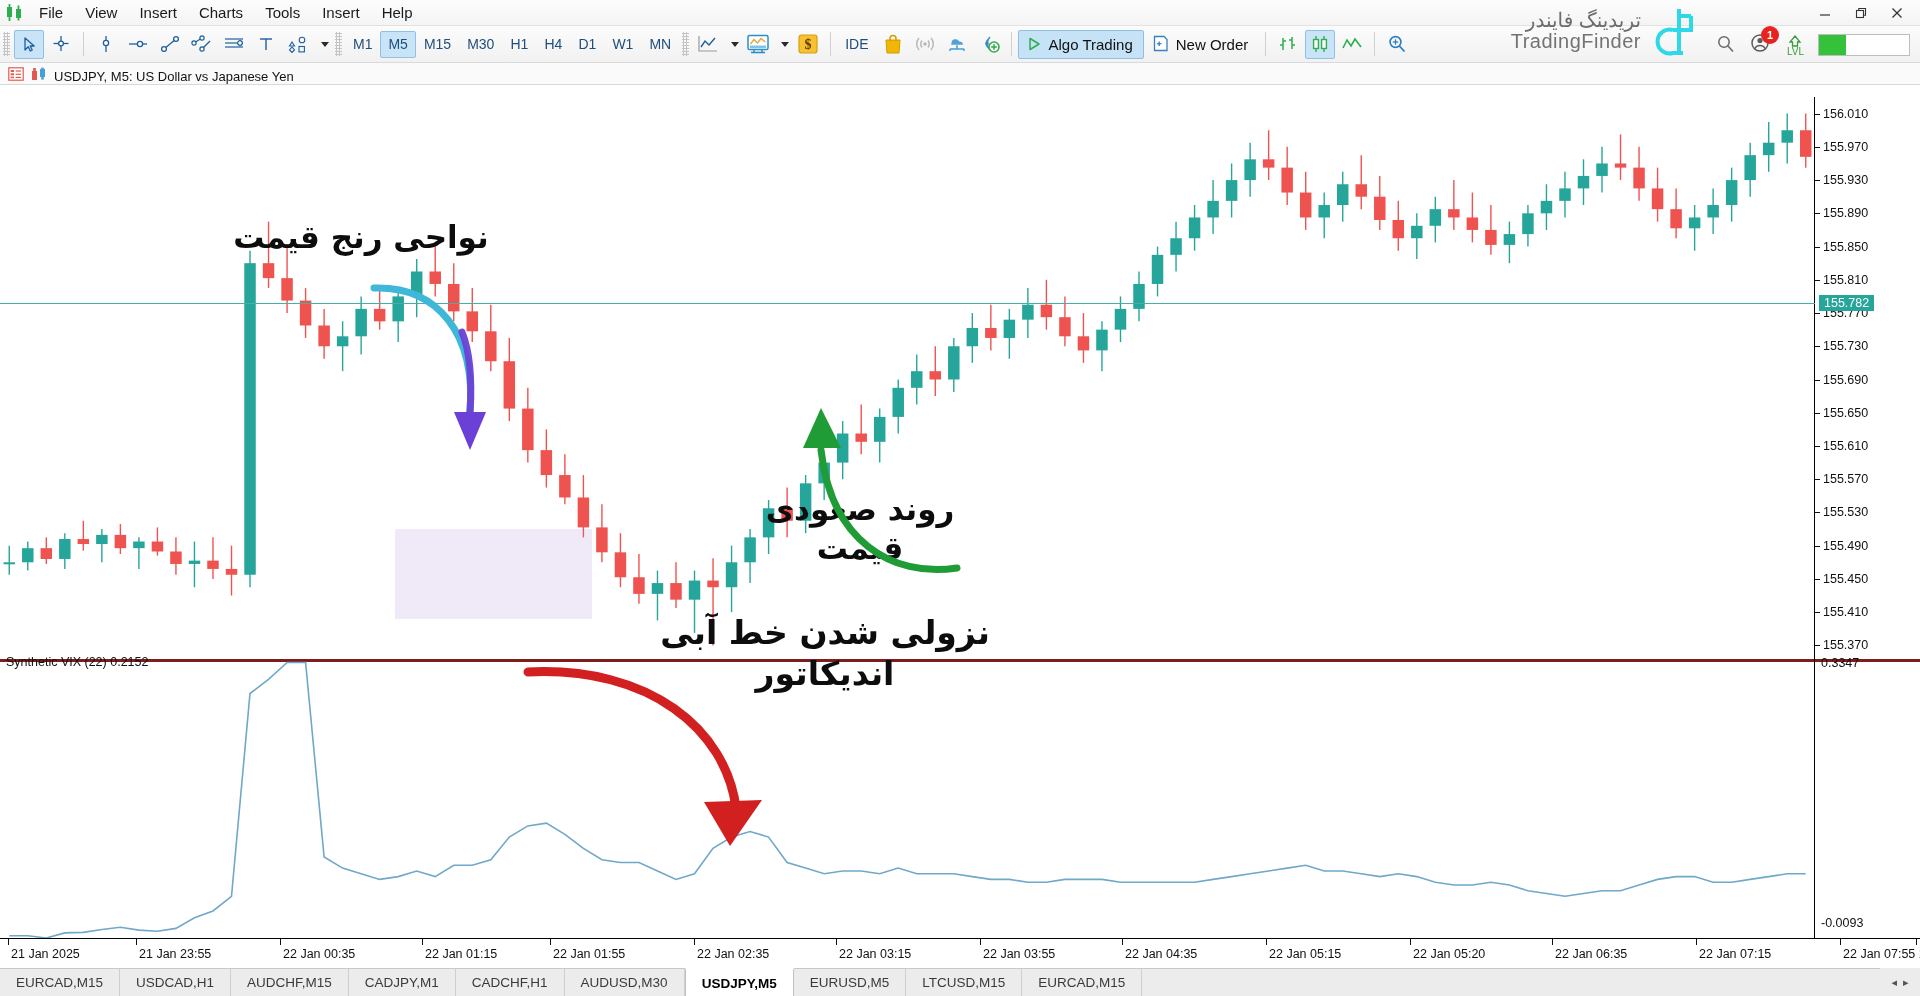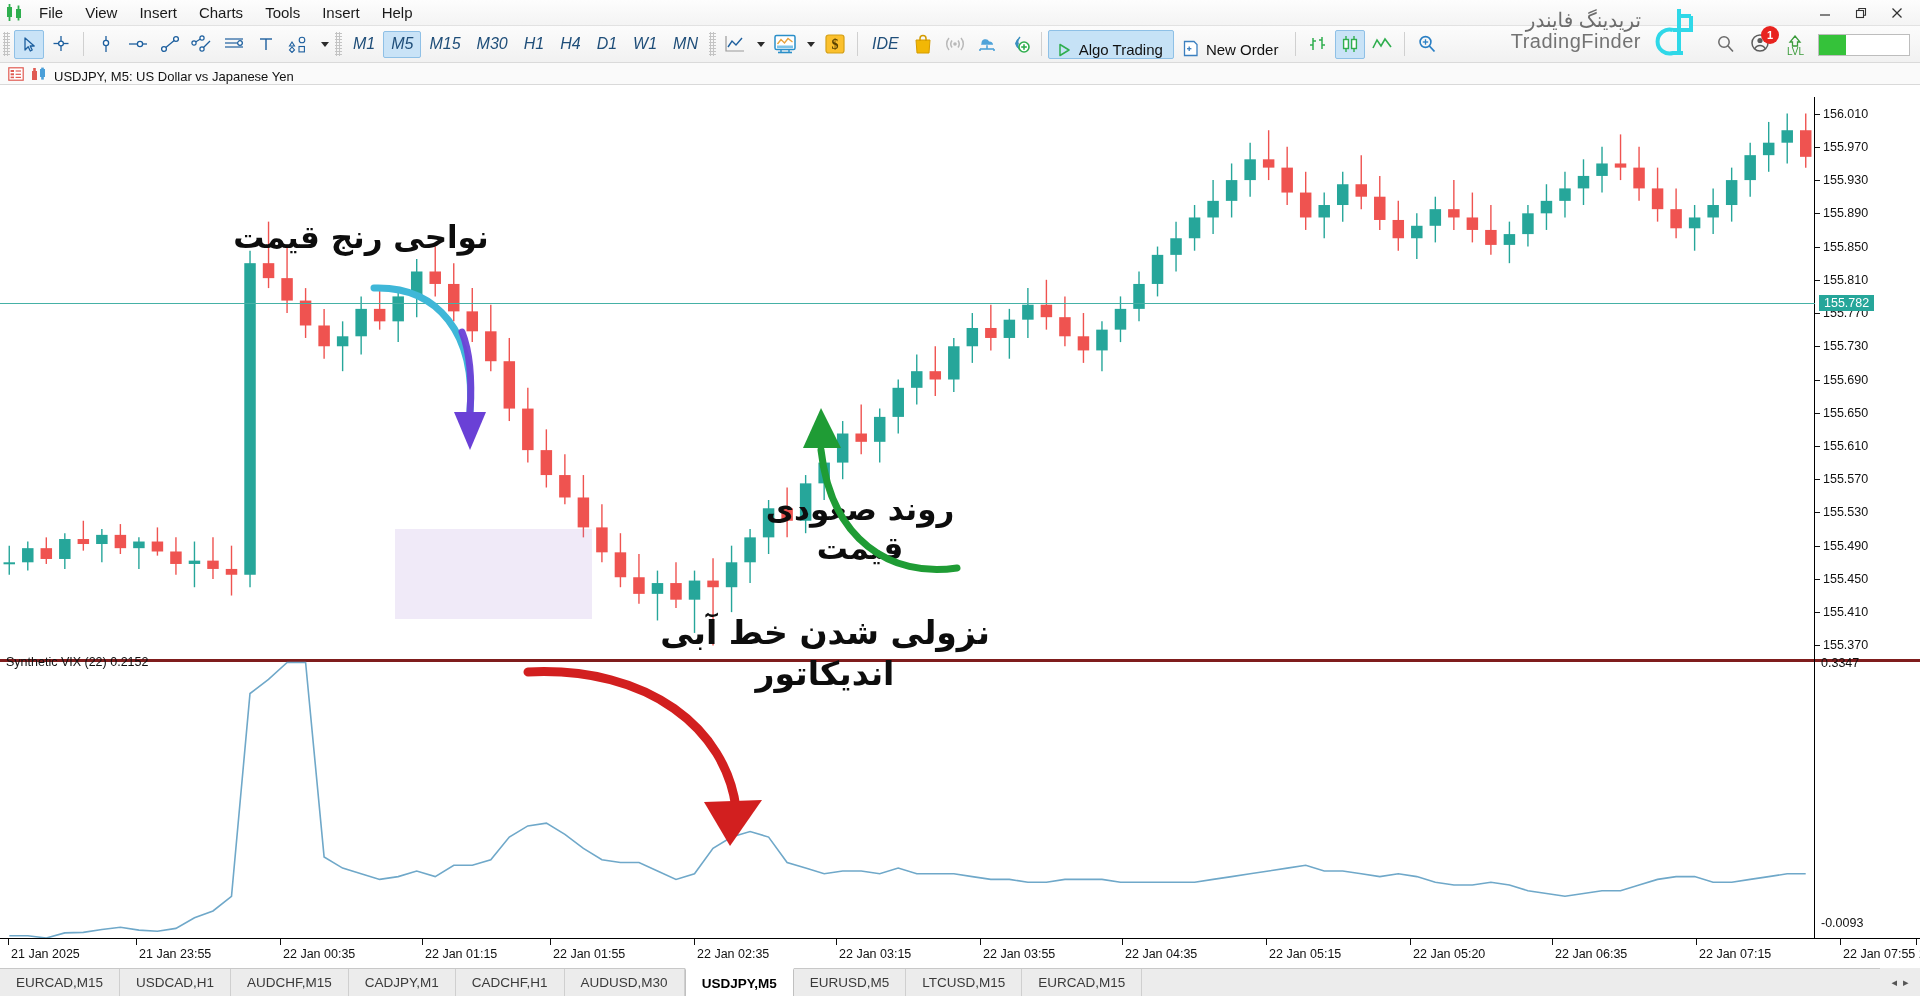--- a/index.html
+++ b/index.html
@@ -61,31 +61,30 @@
     border: 1px solid transparent; border-radius: 2px;
     color: #1d5f9e; font-size: 14px;
   }
   .tb-btn.active { background: #c9e3f7; border-color: #8fc0e6; }
   .tb-sep {
     width: 1px; height: 24px; background: #d0d0d0; margin: 0 6px;
   }
   .tf-btn {
     min-width: 34px; height: 27px; padding: 0 7px;
     display: flex; align-items: center; justify-content: center;
-    font-size: 16px; color: #1f4e79; border-radius: 2px;
+    font-size: 14px; color: #1f4e79; border-radius: 2px;
     border: 1px solid transparent;
-    font-style: italic;
   }
   .tf-btn.active { background: #c9e3f7; border-color: #8fc0e6; }
   .caret {
     width: 0; height: 0; border-left: 4.5px solid transparent; border-right: 4.5px solid transparent;
     border-top: 5px solid #2b2b2b; margin-left: 3px;
   }
   .wide-btn {
-    height: 29px; padding: 0 10px 0 7px; display: flex; align-items: flex-end; gap: 7px;
+    height: 29px; padding: 0 10px 0 7px; display: flex; align-items: center; gap: 7px;
     font-size: 15px; color: #111; border-radius: 2px; border: 1px solid transparent;
   }
   .wide-btn.active { background: #c6e2f6; border-color: #8ec0e6; }
 
   
   .tf-logo {
     position: absolute; right: 225px; top: 2px; height: 58px;
     display: flex; align-items: center; gap: 8px; z-index: 21;
   }
   .tf-logo-text { text-align: right; line-height: 1.05; }

